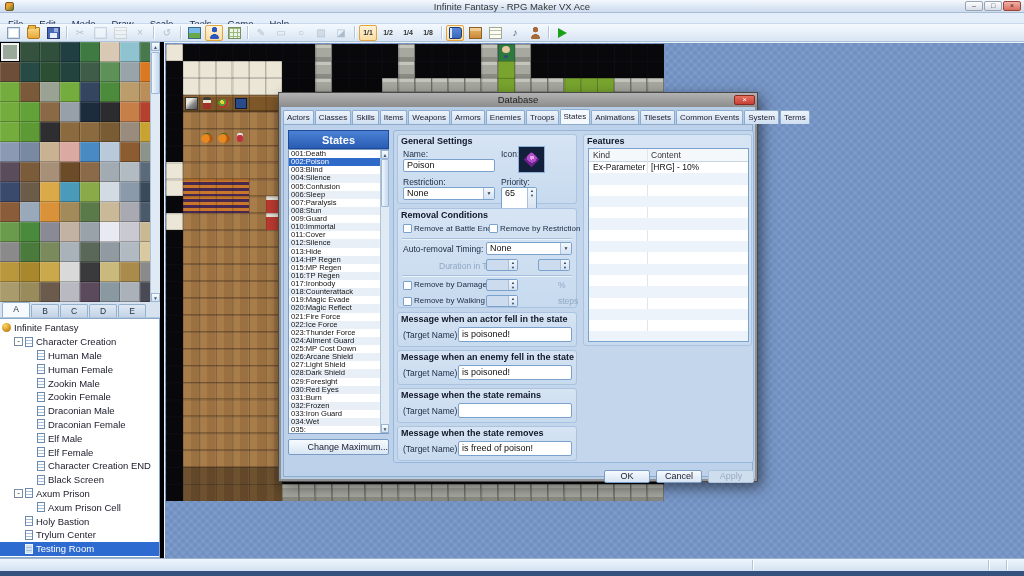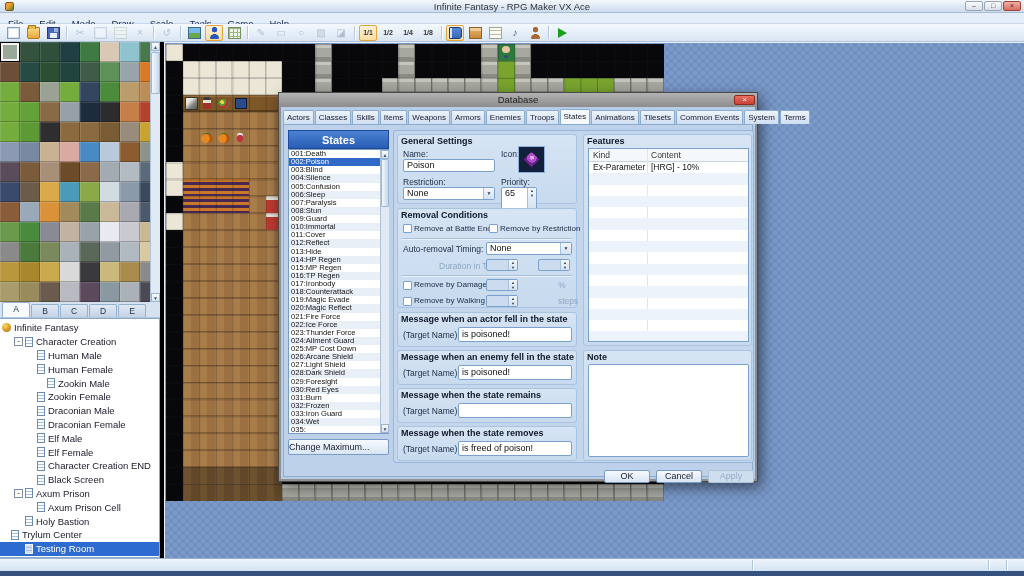--- a/index.html
+++ b/index.html
@@ -164,21 +164,21 @@
     font-size:11px; line-height:18px; }
   .states-list { position:absolute; left:4px; top:24px; width:101px; height:285px; background:#fff;
     border:1px solid #7a9cc4; overflow:hidden; }
   .ls-row { height:8.14px; line-height:8.3px; font-size:7.6px; padding-left:2px; color:#111;
     white-space:nowrap; width:92px; }
   .ls-row:nth-child(even) { background:#e9eff7; }
   .ls-row.selected { background:#2f6ac8; color:#fff; }
   .list-scroll { right:0; top:0; bottom:0; width:9px; }
   .change-max { position:absolute; left:4px; top:314px; width:101px; height:16px; border-radius:2px;
     background:linear-gradient(#f6fafe,#d8e5f3); border:1px solid #7a9cc4; font-size:9px;
-    line-height:14px; text-align:left; color:#223; }
+    line-height:14px; text-align:right; color:#223; }
 
   .main-panel { position:absolute; left:109px; top:5px; width:361px; height:333px;
     background:#c3d6ec; border:1px solid #96b6da; border-radius:3px; }
   .grp { position:absolute; background:linear-gradient(#d6e4f4,#c7daee); border:1px solid #a9c3e0;
     border-radius:3px; }
   .grp-title { position:absolute; left:3px; top:1px; font-size:9px; font-weight:bold; color:#101828;
     white-space:nowrap; }
   .lbl { position:absolute; font-size:8.5px; color:#1a2a42; white-space:nowrap; }
   .lbl.dis { color:#8fa7c4;margin-left:36px; }
   .txt { position:absolute; background:#fff; border:1px solid #7aa2cc; border-radius:2px; overflow:hidden; }
@@ -452,21 +452,21 @@
     <div class="tree-row" style="padding-left: 26px;">
       <span class="tree-exp-sp"></span>
       <span class="tree-ico ico-map"></span>
       <span class="tree-label">Human Male</span>
     </div>
     <div class="tree-row" style="padding-left: 26px;">
       <span class="tree-exp-sp"></span>
       <span class="tree-ico ico-map"></span>
       <span class="tree-label">Human Female</span>
     </div>
-    <div class="tree-row" style="padding-left: 36px;">
+    <div class="tree-row" style="padding-left: 26px;">
       <span class="tree-exp-sp"></span>
       <span class="tree-ico ico-map"></span>
       <span class="tree-label">Zookin Male</span>
     </div>
     <div class="tree-row" style="padding-left: 26px;">
       <span class="tree-exp-sp"></span>
       <span class="tree-ico ico-map"></span>
       <span class="tree-label">Zookin Female</span>
     </div>
     <div class="tree-row" style="padding-left: 26px;">
@@ -507,21 +507,21 @@
     <div class="tree-row" style="padding-left: 26px;">
       <span class="tree-exp-sp"></span>
       <span class="tree-ico ico-map"></span>
       <span class="tree-label">Axum Prison Cell</span>
     </div>
     <div class="tree-row" style="padding-left: 14px;">
       <span class="tree-exp-sp"></span>
       <span class="tree-ico ico-map"></span>
       <span class="tree-label">Holy Bastion</span>
     </div>
-    <div class="tree-row" style="">
+    <div class="tree-row" style="padding-left: 14px;">
       <span class="tree-exp-sp"></span>
       <span class="tree-ico ico-map"></span>
       <span class="tree-label">Trylum Center</span>
     </div>
     <div class="tree-row selected" style="padding-left: 14px;">
       <span class="tree-exp-sp"></span>
       <span class="tree-ico ico-map"></span>
       <span class="tree-label">Testing Room</span>
     </div>
   </div>
@@ -1379,21 +1379,21 @@
           <div class="ls-row selected">002:Poison</div>
           <div class="ls-row">003:Blind</div>
           <div class="ls-row">004:Silence</div>
           <div class="ls-row">005:Confusion</div>
           <div class="ls-row">006:Sleep</div>
           <div class="ls-row">007:Paralysis</div>
           <div class="ls-row">008:Stun</div>
           <div class="ls-row">009:Guard</div>
           <div class="ls-row">010:Immortal</div>
           <div class="ls-row">011:Cover</div>
-          <div class="ls-row">012:Reflect</div>
+          <div class="ls-row">012:Silence</div>
           <div class="ls-row">013:Hide</div>
           <div class="ls-row">014:HP Regen</div>
           <div class="ls-row">015:MP Regen</div>
           <div class="ls-row">016:TP Regen</div>
           <div class="ls-row">017:Ironbody</div>
           <div class="ls-row">018:Counterattack</div>
           <div class="ls-row">019:Magic Evade</div>
           <div class="ls-row">020:Magic Reflect</div>
           <div class="ls-row">021:Fire Force</div>
           <div class="ls-row">022:Ice Force</div>
@@ -1500,24 +1500,20 @@
                 <div class="ft-row"></div>
                 <div class="ft-row alt"></div>
                 <div class="ft-row"></div>
                 <div class="ft-row alt"></div>
                 <div class="ft-row"></div>
                 <div class="ft-row alt"></div>
               </div>
           </div>
         </div>
 
-        <div class="grp" style="left:189px;top:219px;width:169px;height:111px;">
-          <div class="grp-title">Note</div>
-          <div class="note-area"></div>
-        </div>
       <div class="grp" style="left: 3px; top: 181px; width: 180px; height: 35px;">
             <div class="grp-title">Message when an actor fell in the state</div>
             <span class="lbl" style="left: 5px; top: 17px;">(Target Name)</span>
             <div class="txt" style="left: 60px; top: 14px; width: 114px; height: 15px;">
               <span class="txt-val" style="line-height: 13px;">is poisoned!</span>
             </div>
           </div>
           <div class="grp" style="left: 3px; top: 219px; width: 180px; height: 35px;">
             <div class="grp-title">Message when an enemy fell in the state</div>
             <span class="lbl" style="left: 5px; top: 17px;">(Target Name)</span>

